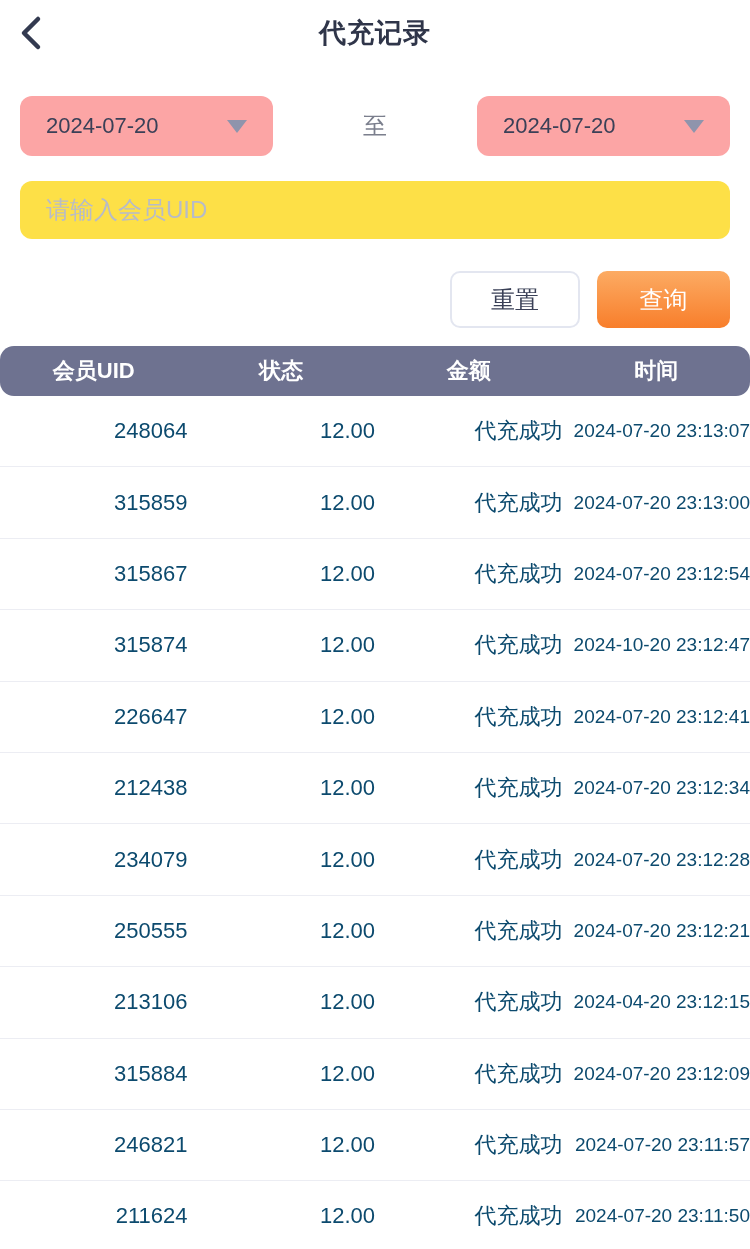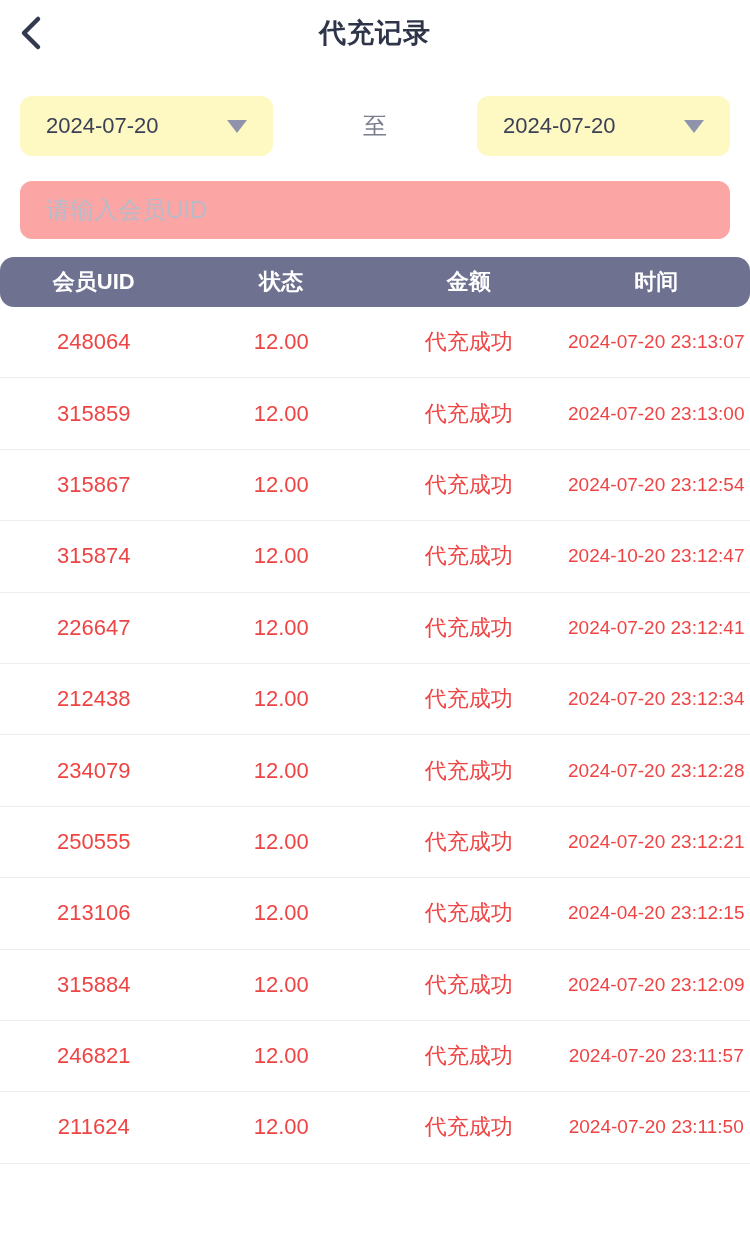--- a/index.html
+++ b/index.html
@@ -13,50 +13,50 @@
   }
 
   
   .navbar { position: relative; height: 66px; display: flex; align-items: center; justify-content: center; }
   .back-btn { position: absolute; left: 10px; top: 12px; width: 42px; height: 42px; display: flex; align-items: center; justify-content: center; cursor: pointer; }
   .page-title { margin: 4px; font-size: 27px; font-weight: bold; color: #2f3549; letter-spacing: 1px; }
 
   
   .date-row { display: flex; align-items: center; justify-content: space-between; margin: 30px 20px 0; }
   .picker {
-    width: 253px; height: 60px; background: #fef9c3; border-radius: 12px;
+    width: 253px; height: 60px; background: #fca5a5; border-radius: 12px;
     display: flex; align-items: center; justify-content: space-between;
     padding: 0 26px; cursor: pointer;
   }
   .picker-value { font-size: 22px; color: #3a4057; }
   .tri-down { width: 0; height: 0; border-left: 10px solid transparent; border-right: 10px solid transparent; border-top: 13px solid #8f94ac; }
   .to-sep { font-size: 24px; color: #7b7f8d; }
 
   
   .uid-input {
     display: block; margin: 25px 20px 0; width: 710px; height: 58px;
-    background: #fca5a5; border: none; outline: none; border-radius: 12px;
+    background: #fde047; border: none; outline: none; border-radius: 12px;
     padding: 0 26px; font-size: 24px; color: #3a4057;
     font-family: "Liberation Sans", "DejaVu Sans", sans-serif;
   }
   .uid-input::placeholder { color: #b7bbc8; }
 
   
   .actions { display: flex; justify-content: flex-end; gap: 17px; margin: 32px 20px 0; }
   .btn { height: 57px; border-radius: 10px; font-size: 24px; cursor: pointer; font-family: inherit; display: flex; align-items: center; justify-content: center; }
   .btn-reset { width: 130px; background: #ffffff; border: 2px solid #e3e6f0; color: #3a4057; }
   .btn-query { width: 133px; border: none; background: linear-gradient(180deg, #fcab63 0%, #f87e2b 100%); color: #ffffff; }
 
   
   .table { margin-top: 18px; }
   .thead { display: flex; height: 50px; background: #6e7290; align-items: center; border-radius: 14px; }
   .thead .tcell { color: #ffffff; font-weight: bold; font-size: 22px; }
   .tcell { flex: 1 1 0; text-align: center; overflow: visible; }
   .trow { display: flex; height: 71.4px; align-items: center; border-bottom: 1px solid #ecedf3; }
-  .trow .tcell { font-size: 22px; color: #ef4444; }
+  .trow .tcell { font-size: 22px; color: #0c4a6e; text-align: right; }
   .trow .c3 { font-size: 19px; white-space: nowrap; }
 </style>
 </head>
 <body>
 
 <div class="app">
 
   <header class="navbar">
     <div class="back-btn">
       <svg width="24" height="36" viewBox="0 0 24 36">
@@ -73,20 +73,24 @@
     </div>
     <span class="to-sep">至</span>
     <div class="picker">
       <span class="picker-value">2024-07-20</span>
       <span class="tri-down"></span>
     </div>
   </div>
 
   <input class="uid-input" type="text" placeholder="请输入会员UID" style="">
 
+  <div class="actions">
+    <button class="btn btn-reset">重置</button>
+    <button class="btn btn-query">查询</button>
+  </div>
 
   <div class="table">
     <div class="thead">
       <div class="tcell">会员UID</div>
       <div class="tcell">状态</div>
       <div class="tcell">金额</div>
       <div class="tcell">时间</div>
     </div>
     <div class="tbody">
         <div class="trow">

